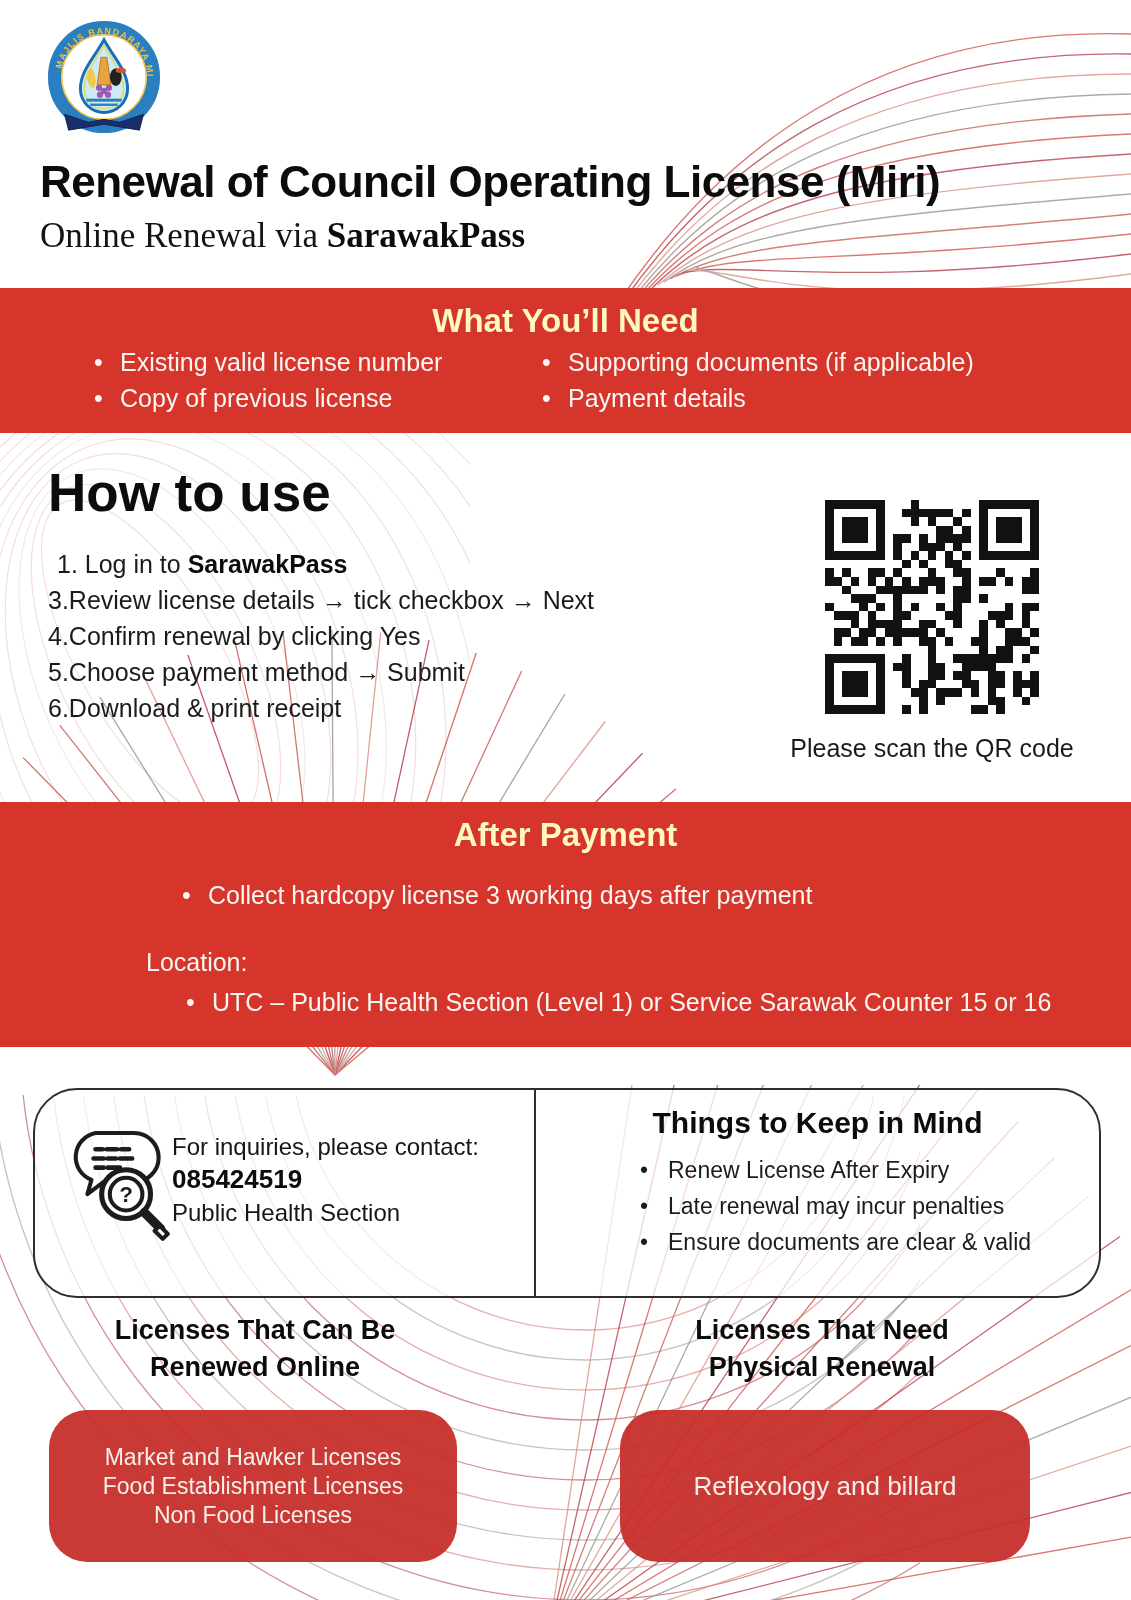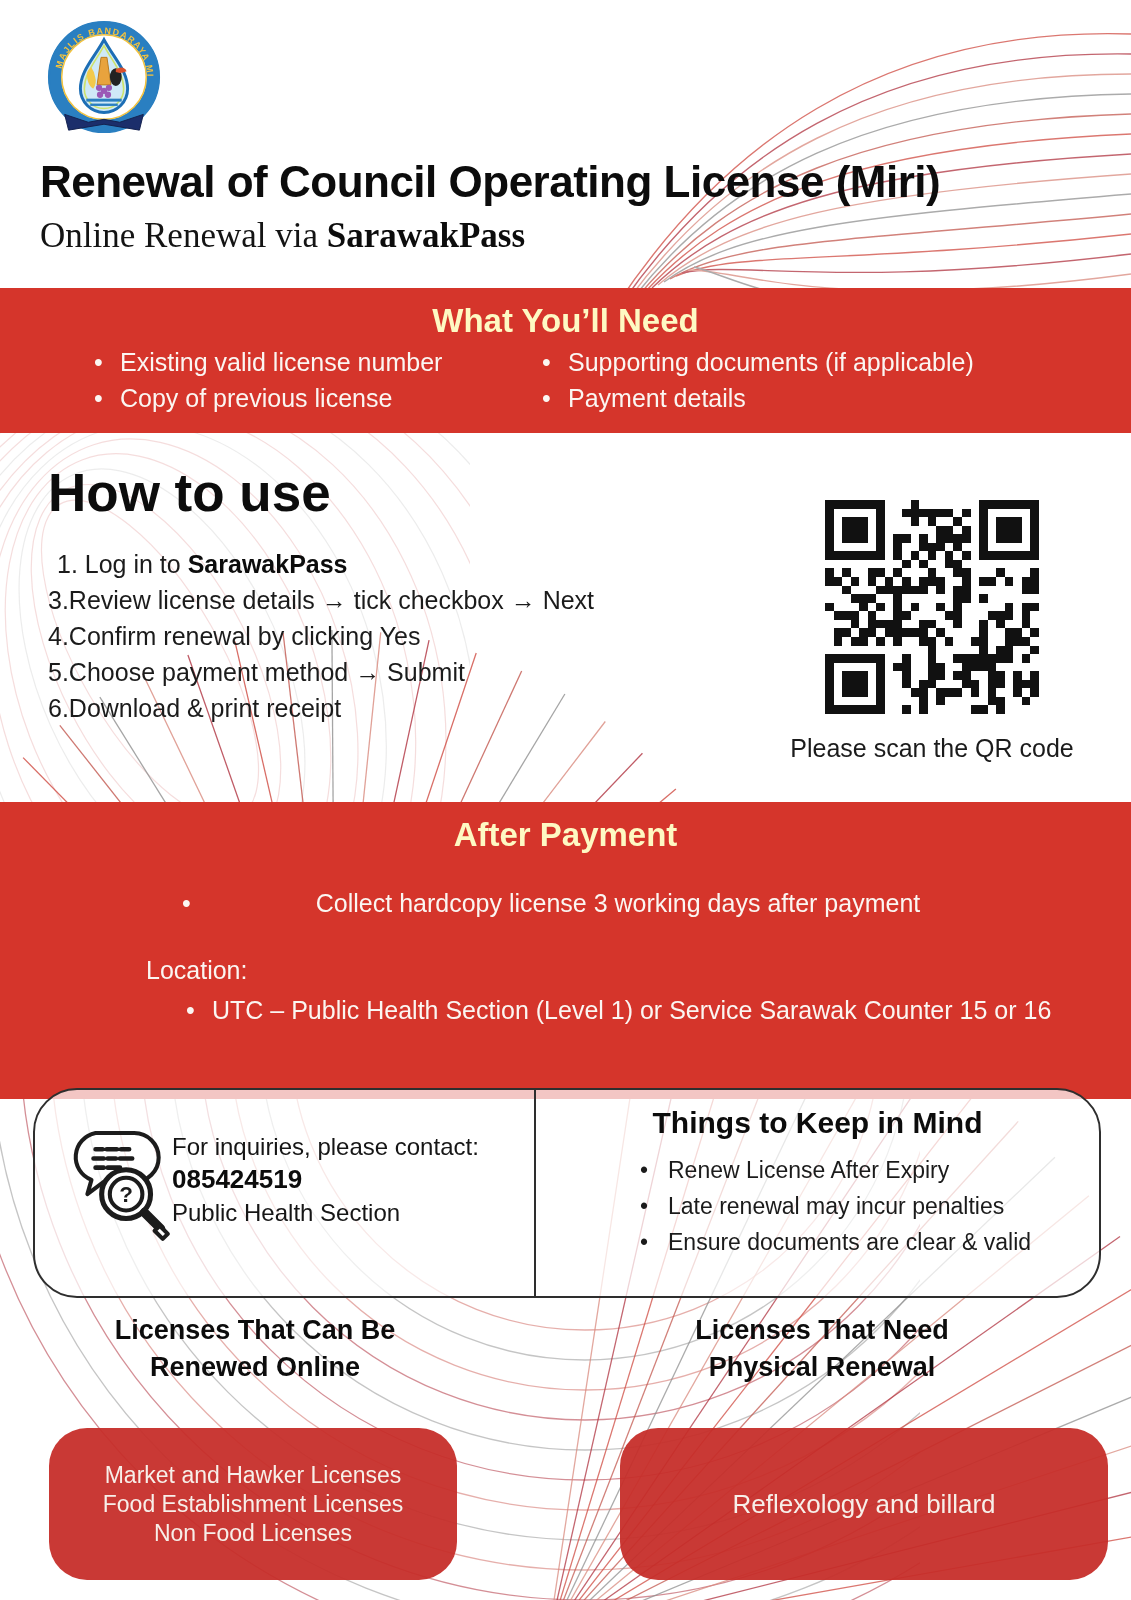--- a/index.html
+++ b/index.html
@@ -15,30 +15,30 @@
   
   .logo{left:45px;top:20px;width:118px;height:118px;}
   .header-text{left:40px;top:156px;width:1070px;z-index:2;}
   .header-text h1{margin:0;font-size:44px;line-height:52px;font-weight:800;letter-spacing:-0.5px;color:#0c0c0c;}
   .subtitle{margin:8px 0 0;font-size:35px;color:#141414;font-family:Liberation Serif, serif;}
   .subtitle b{font-weight:700;color:#0c0c0c;}
 
   
   .banner{left:0;width:1131px;background:var(--red,#d5352b);}
   .banner1{top:288px;height:145px;}
-  .banner2{top:802px;height:297px;}
+  .banner2{top:802px;height:245px;}
   .banner h2{margin:14px 0 0;text-align:center;font-size:33px;font-weight:800;color:#fef9c3;}
   .banner .bullet{position:relative;color:#fbf6f2;font-size:25px;line-height:34px;}
   .bullet::before{content:"•";position:absolute;left:-26px;top:0;}
   .banner1 ul{list-style:none;margin:0;padding:0;position:absolute;top:56px;}
   .banner1 ul li{position:relative;color:#fbf6f2;font-size:25px;line-height:36px;}
   .banner1 ul li::before{content:"•";position:absolute;left:-26px;}
   .need-col1{left:120px;}
   .need-col2{left:568px;}
-  .b2-item1{margin:32px 0 0 208px;width:820px;text-align:center;}
+  .b2-item1{margin:24px 0 0 208px;width:820px;}
   .b2-location{margin:36px 0 0 146px;font-size:25px;color:#fbf6f2;}
   .b2-item2{margin:8px 0 0 212px;width:900px;}
 
   
   .howto{left:48px;top:468px;width:720px;}
   .howto h2{margin:0 0 28px;font-size:53px;line-height:50px;font-weight:800;color:#0c0c0c;}
   .howto ol{list-style:none;margin:0;padding:0;font-size:25px;line-height:36px;color:#1b1b1b;}
   .howto ol li b{color:#0c0c0c;}
   .step-first{padding-left:9px;}
 
@@ -59,24 +59,24 @@
   .cb-right ul{list-style:none;margin:12px 0 0 132px;padding:0;font-size:23px;line-height:36px;color:#1b1b1b;}
   .cb-right li{position:relative;}
   .cb-right li::before{content:"•";position:absolute;left:-28px;}
 
   
   .col-heading{width:420px;text-align:center;font-size:27px;line-height:37px;font-weight:800;color:#0c0c0c;}
   .col-heading.left{left:45px;top:1312px;}
   .col-heading.right{left:612px;top:1312px;}
   .red-box{border-radius:38px;background:var(--boxred,rgba(198,45,40,0.94));
     color:#f7efe9;text-align:center;font-size:23px;line-height:29px;
-    display:flex;flex-direction:column;align-items:center;justify-content:center;margin-top:18px;}
+    display:flex;flex-direction:column;align-items:center;justify-content:center;}
   .red-box p{margin:0;}
   .red-box.left{left:49px;top:1410px;width:408px;height:152px;}
-  .red-box.right{left:620px;top:1410px;width:488px;height:152px;font-size:26px;}
+  .red-box.right{left:620px;top:1410px;width:410px;height:152px;font-size:26px;}
 </style>
 </head>
 <body style="--red: #d5352b; --boxred: #c62d28f0;">
 
 <svg id="decor" width="1131" height="1600" viewBox="0 0 1131 1600">
     <defs>
       <clipPath id="cl-left">
         <rect x="0" y="418" width="470" height="500"></rect>
       </clipPath>
       <clipPath id="cl-bl">

